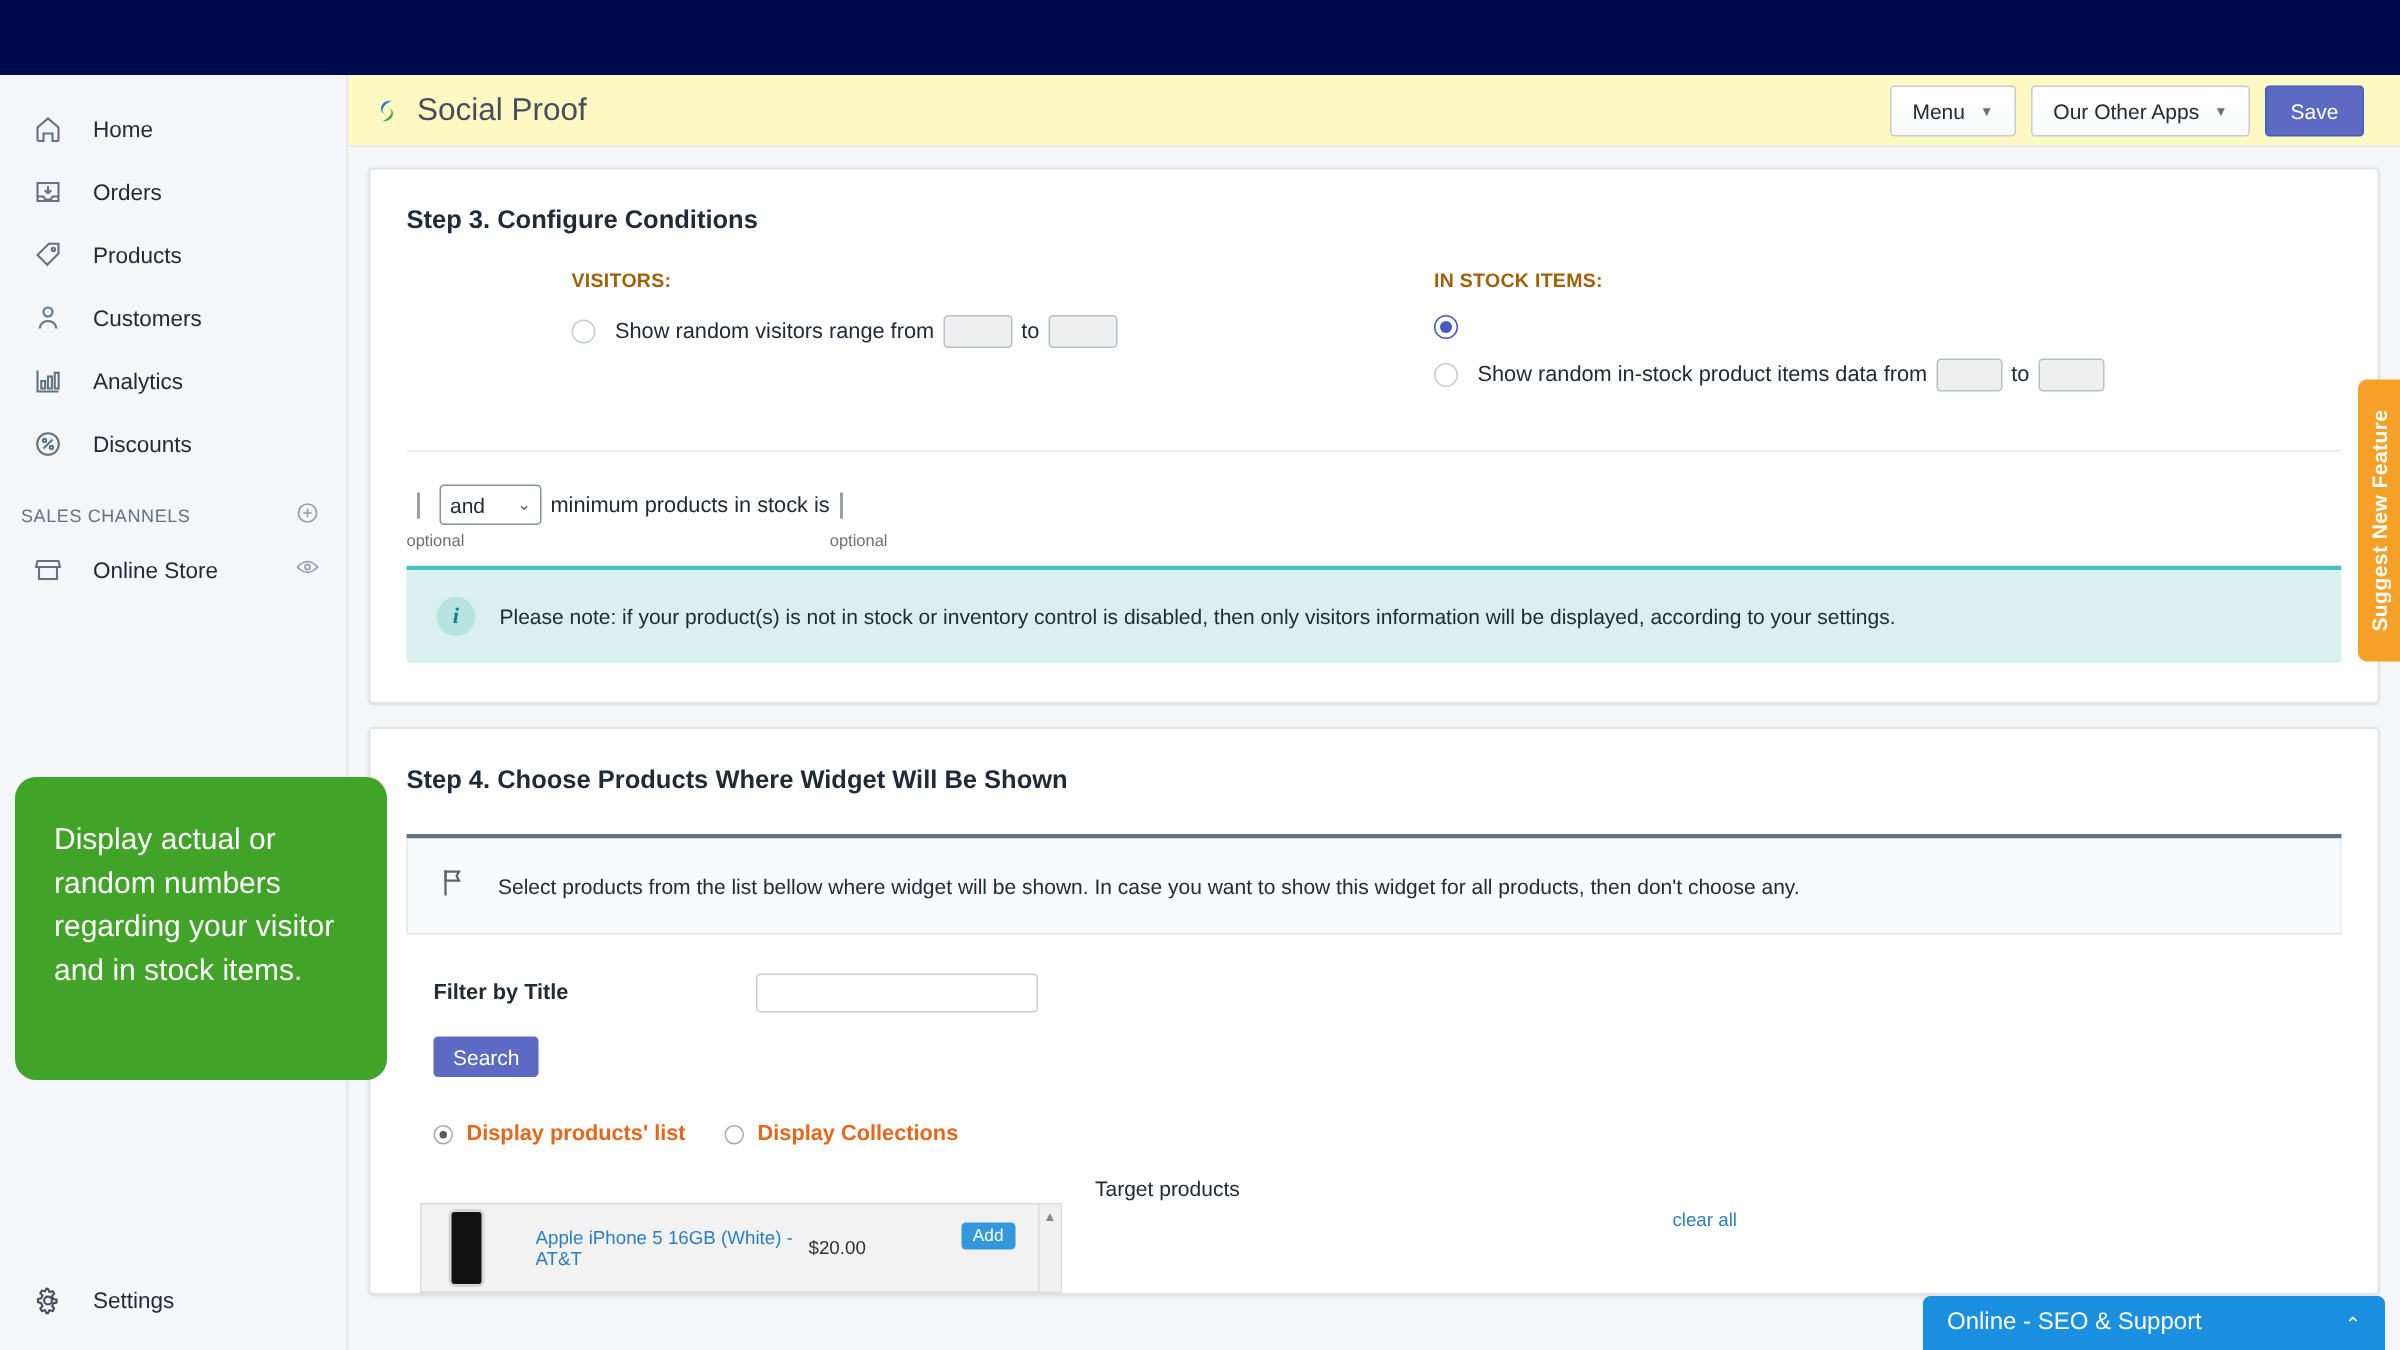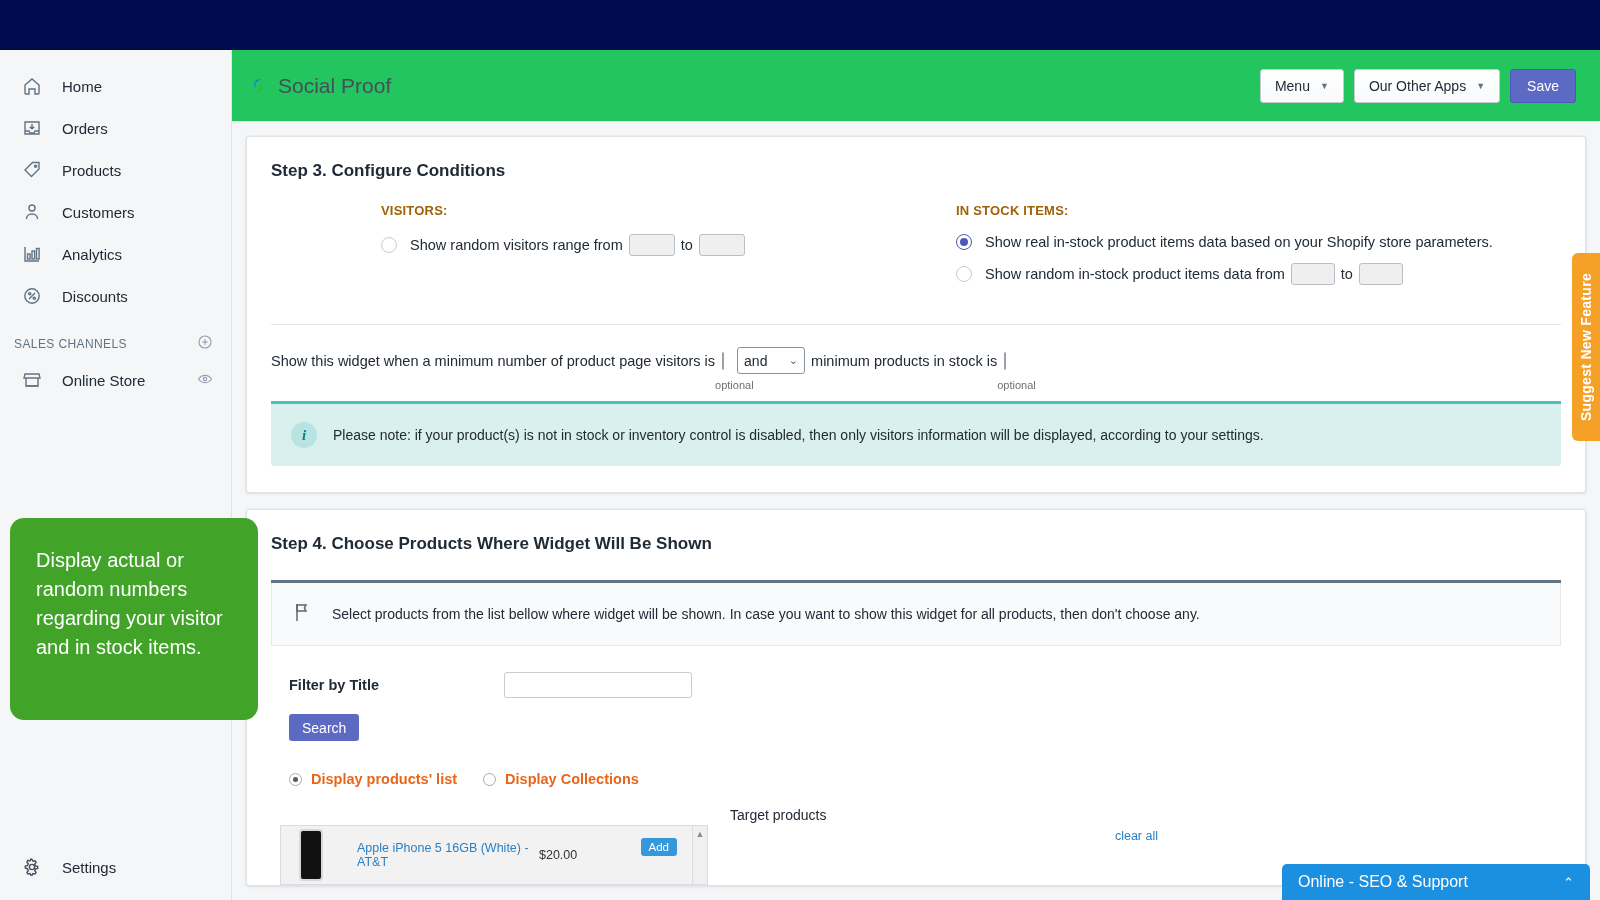--- a/index.html
+++ b/index.html
@@ -65,21 +65,21 @@
     display:flex;align-items:center;justify-content:center;}
 
   
   .main {
     position: absolute; top: 50px; left: 232px;
     width: 1368px; height: 850px;
     background: #f4f6f8;
     overflow: hidden;
   }
   .app-header {
-    height: 72px; background: #22c55e;
+    height: 48px; background: #fef9c3;
     border-bottom: 1px solid #e6e8eb;
     display: flex; align-items: center;
     padding: 0 24px 0 16px;
   }
   .app-title { display: flex; align-items: center; gap: 10px;
      font-size: 21px; color: #454f5b; font-weight: 400; }
   .logo-mark { width: 20px; height: 20px; position: relative; }
   .hdr-actions { margin-left: auto; display: flex; align-items: center; gap: 10px; }
   .btn {
     height: 34px; padding: 0 14px; border-radius: 3px;
@@ -438,37 +438,35 @@
               <span>to</span>
               <span class="num-box"></span>
             </div>
           </div>
 
           <div class="cond-col right">
             <div class="col-label">IN STOCK ITEMS:</div>
 
             <div class="radio-row">
               <span class="radio checked"></span>
-              <span>Show real in-stock product items data based on your Shopify store parameters.</span>
             </div>
 
             <div class="radio-row">
               <span class="radio"></span>
               <span>Show random in-stock product items data from</span>
               <span class="num-box sm"></span>
               <span>to</span>
               <span class="num-box sm"></span>
             </div>
           </div>
         </div>
 
         <div class="divider"></div>
 
         <div class="minrow">
-          <span>Show this widget when a minimum number of product page visitors is</span>
           <span class="field-wrap">
             <span class="inp"></span>
             <span class="optional">optional</span>
           </span>
           <span class="sel">
             <span>and</span>
             <span class="chev">⌄</span>
           </span>
           <span>minimum products in stock is</span>
           <span class="field-wrap">

